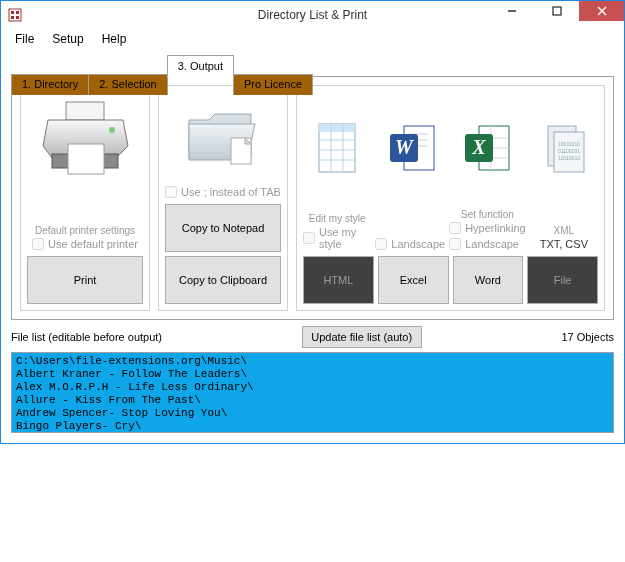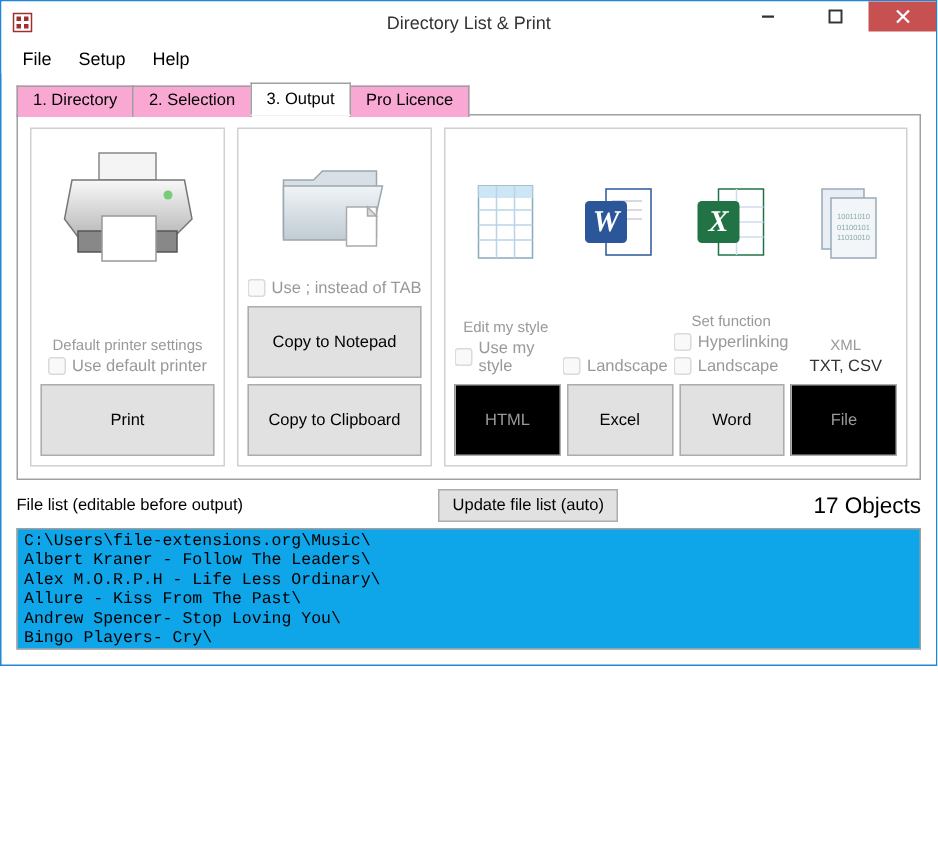--- a/index.html
+++ b/index.html
@@ -15,49 +15,49 @@
 .window-controls .close svg { stroke: #fff; }
 
 .menubar { height: 20px; display: flex; align-items: center; padding: 0 6px; gap: 2px; background: #fff; }
 .menubar .menu-item { padding: 2px 8px; font-size: 12px; color: #000; cursor: default; }
 
 .content { flex: 1; padding: 6px 10px 10px; display: flex; flex-direction: column; min-height: 0; }
 
 .tabstrip { display: flex; }
 .tab { padding: 4px 10px; font-size: 11px; border: 1px solid #a0a0a0; border-bottom: none; background: #fff; position: relative; cursor: default; margin-right: -1px; }
 .tab.active { background: #fff; z-index: 2; border-bottom: 1px solid #fff; margin-bottom: -1px; }
-.tab:not(.active) { background: #f9a8d4; top: 2px; padding-top: 3px; padding-bottom: 3px; }
+.tab:not(.active) { background: #a16207; top: 19px; padding-top: 3px; padding-bottom: 3px; }
 
 .tabpanel { border: 1px solid #a0a0a0; background: #fff; padding: 8px; display: flex; gap: 8px; }
 
 .group { border: 1px solid #d0d0d0; padding: 6px; display: flex; flex-direction: column; align-items: center; }
 .group-wide { flex: 1; }
 
 .big-icon { height: 92px; display: flex; align-items: center; justify-content: center; }
 .icon-box { width: 60px; height: 70px; display: flex; align-items: center; justify-content: center; }
 
 .label-gray { font-size: 10px; color: #999; text-align: center; }
 .checkbox-row { display: flex; align-items: center; gap: 4px; font-size: 11px; margin: 2px 0; }
 .checkbox-row input[type=checkbox] { width: 12px; height: 12px; }
 .checkbox-row.disabled { color: #999; }
 .checkbox-row.disabled input { opacity: 0.8; }
 
 .btn { border: 1px solid #acacac; background: #e1e1e1; font-size: 11px; padding: 17px 6px; cursor: default; font-family: inherit; text-align: center; min-height: 22px; width: 100%; }
-.btn.disabled { color: #999; background: #000000; }
+.btn.disabled { color: #999; background: #404040; }
 .btn.small { width: auto; padding: 3px 6px; }
 
 .options-row { display: flex; gap: 4px; width: 100%; }
 .option-col { flex: 1; display: flex; flex-direction: column; align-items: center; justify-content: flex-end; }
 .option-col .checkbox-row { width: 100%; }
 
 .filelist-header { display: flex; align-items: center; margin-top: 6px; gap: 1px; justify-content: space-between; }
 .filelist-header .left-label { flex: 0 0 auto; font-size: 11px; }
 .filelist-header .spacer { flex: 1; }
 .filelist-header .update-btn { width: 120px; }
-.filelist-header .count { font-size: 15px; }
+.filelist-header .count { font-size: 11px; }
 
 .filelist { flex: 1; border: 1px solid #a0a0a0; margin-top: 4px; padding: 2px 4px; font-family: "Courier New", monospace; font-size: 11px; line-height: 13px; overflow: hidden; white-space: pre; background: #0ea5e9; min-height: 0; }
 
 .spacer-flex { flex: 1; }
 </style>
 </head>
 <body>
 
 <div class="window">
 

